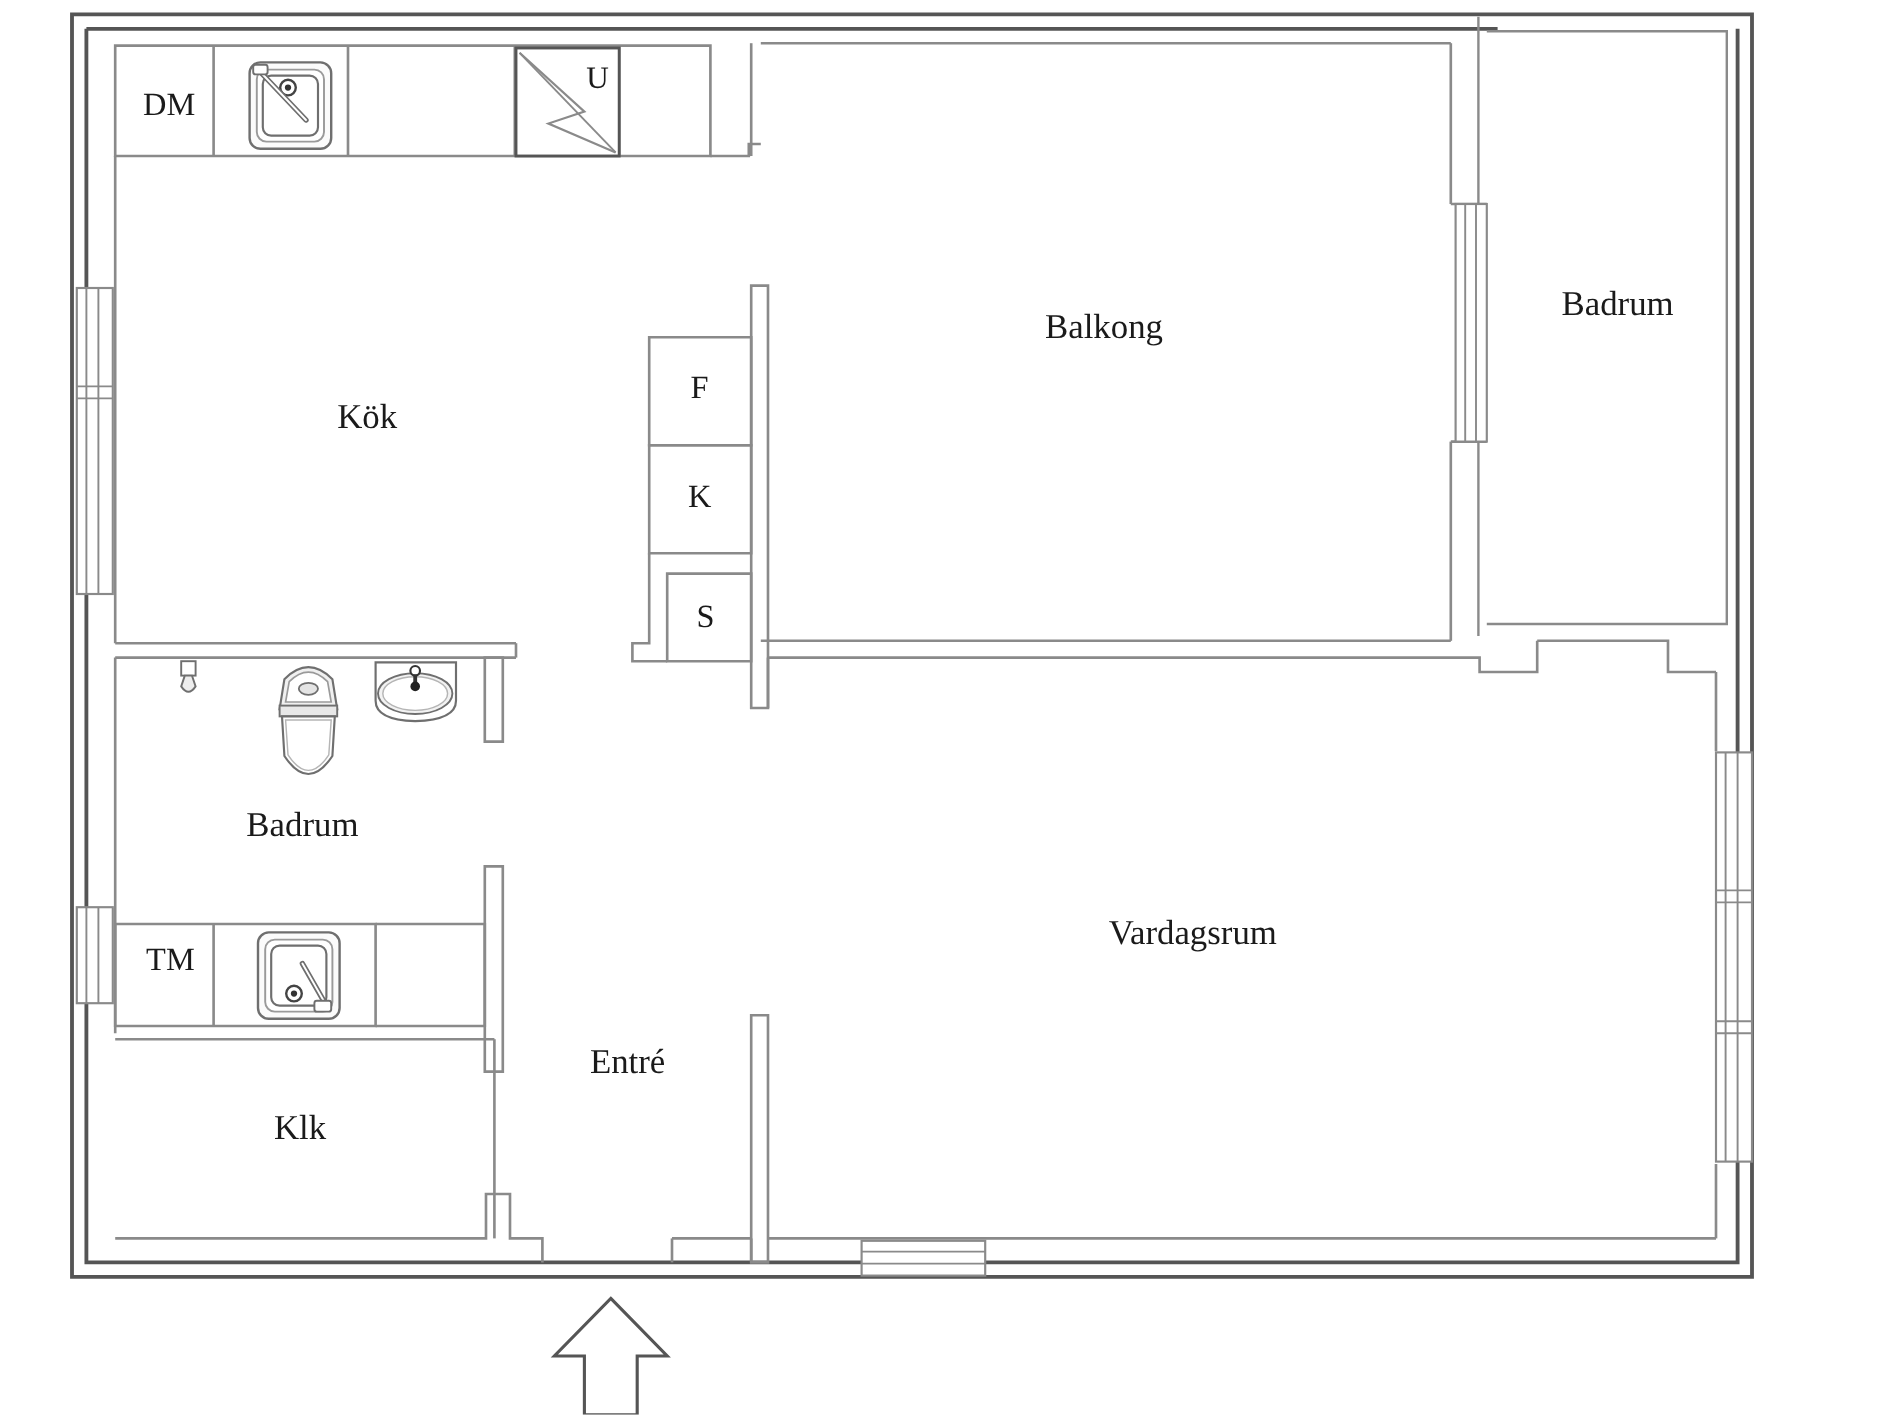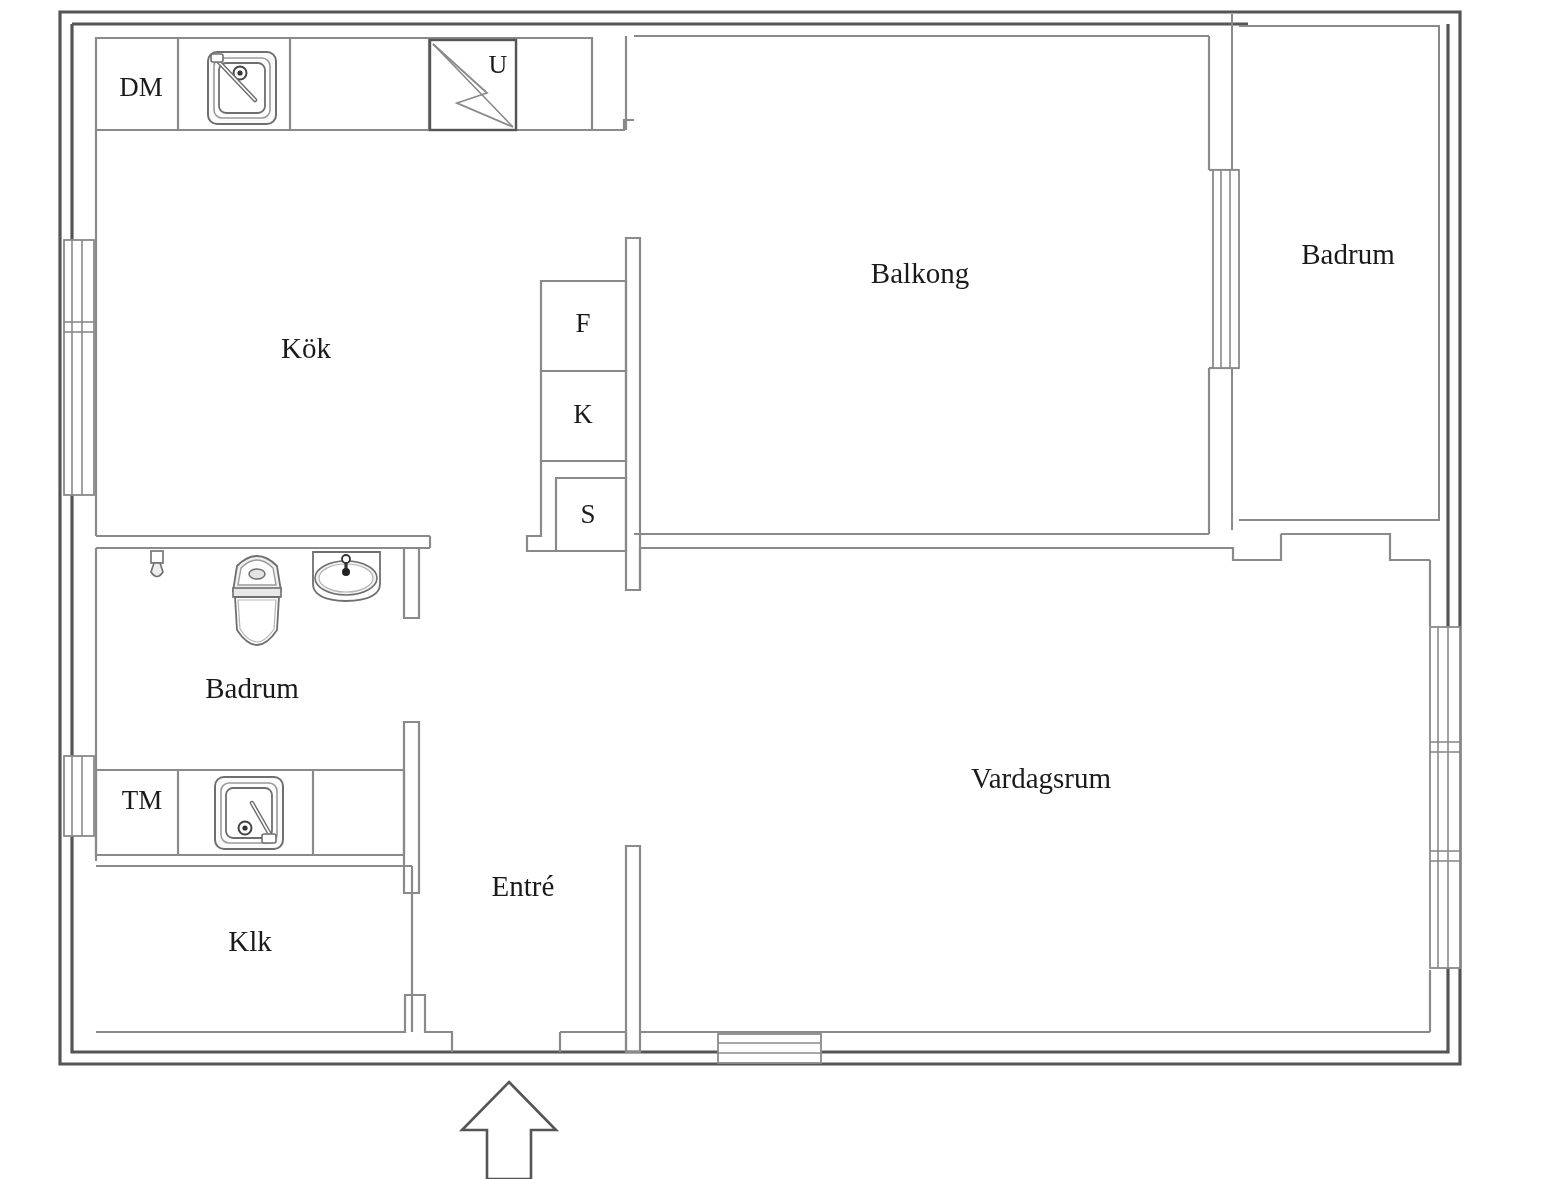--- a/index.html
+++ b/index.html
@@ -185,21 +185,21 @@
       <path d="M 252 803 L 272 838" stroke="#ffffff" stroke-width="1.6" fill="none" stroke-linecap="round"></path>
       <rect x="262" y="834" width="14" height="9" rx="2" fill="#ffffff" stroke="#6f6f6f" stroke-width="1.6"></rect>
     </g>
 
   </svg>
 
   <div class="room-label lbl-lg" style="left:306px;top:348px">Kök</div>
   <div class="room-label lbl-lg" style="left:920px;top:273px">Balkong</div>
   <div class="room-label lbl-lg" style="left:1348px;top:254px">Badrum</div>
   <div class="room-label lbl-lg" style="left:252px;top:688px">Badrum</div>
-  <div class="room-label lbl-lg" style="left:1041px;top:778px">Vardagsrum</div>
+  <div class="room-label lbl-lg" style="left:994px;top:778px">Vardagsrum</div>
   <div class="room-label lbl-lg" style="left:523px;top:886px">Entré</div>
   <div class="room-label lbl-lg" style="left:250px;top:941px">Klk</div>
 
   <div class="room-label lbl-md" style="left:141px;top:87px">DM</div>
   <div class="room-label lbl-sm" style="left:498px;top:65px">U</div>
   <div class="room-label lbl-md" style="left:583px;top:323px">F</div>
   <div class="room-label lbl-md" style="left:583px;top:414px">K</div>
   <div class="room-label lbl-md" style="left:588px;top:514px">S</div>
   <div class="room-label lbl-md" style="left:142px;top:800px">TM</div>
 

